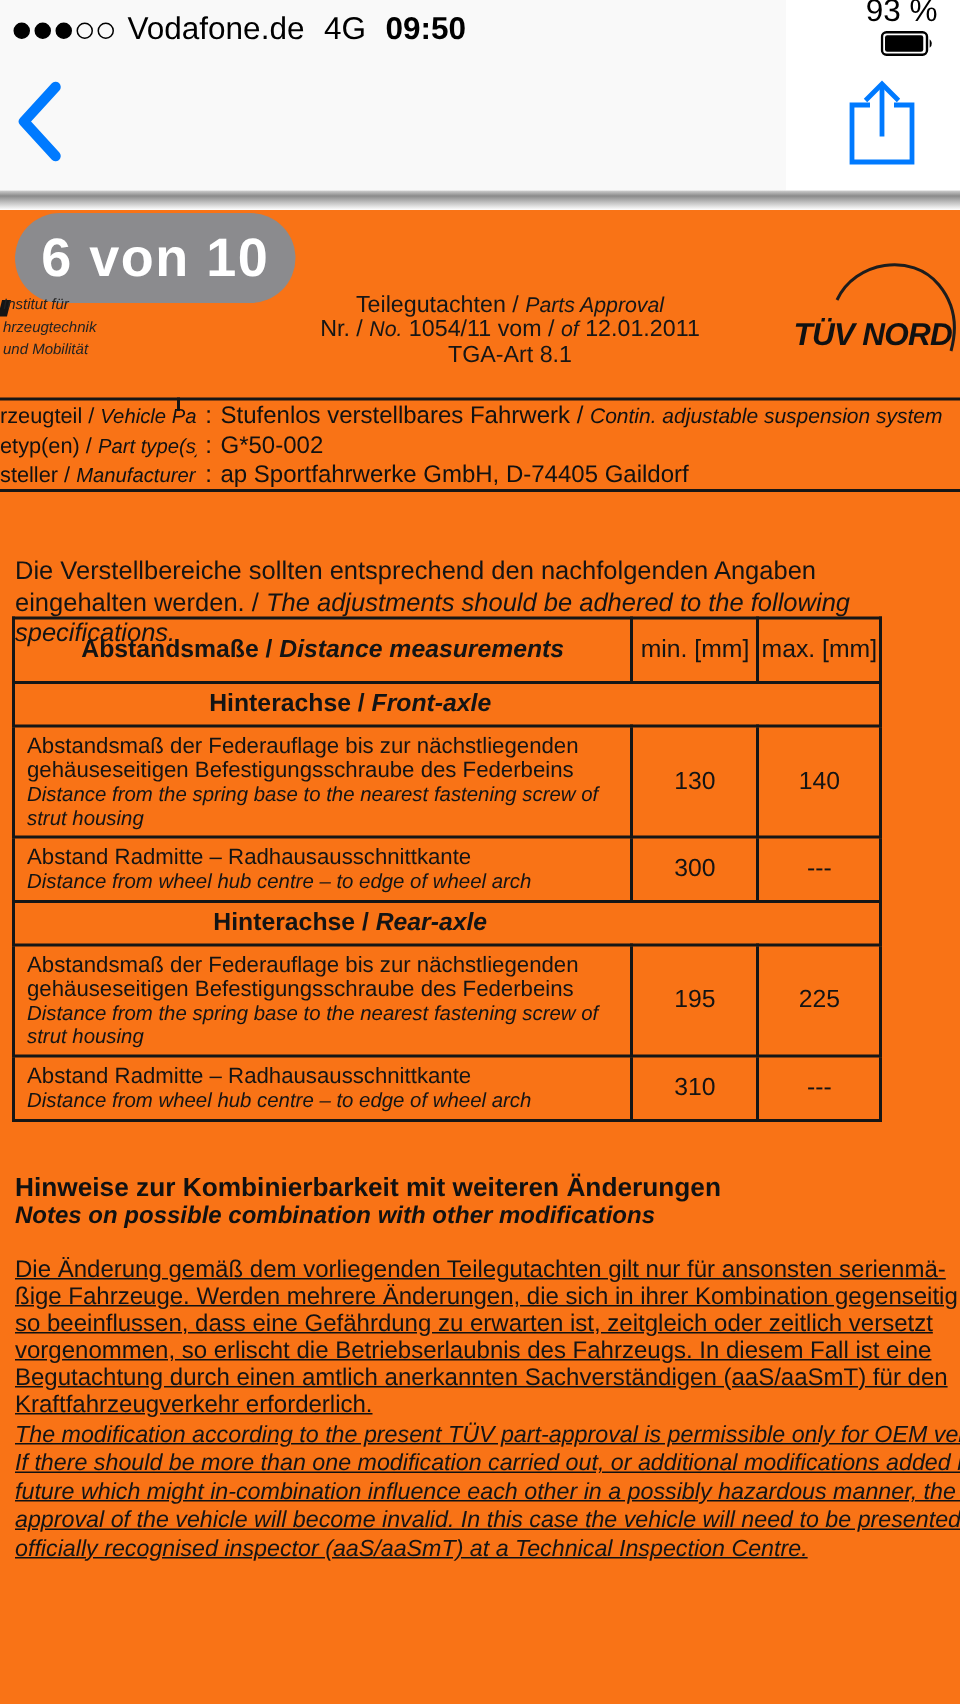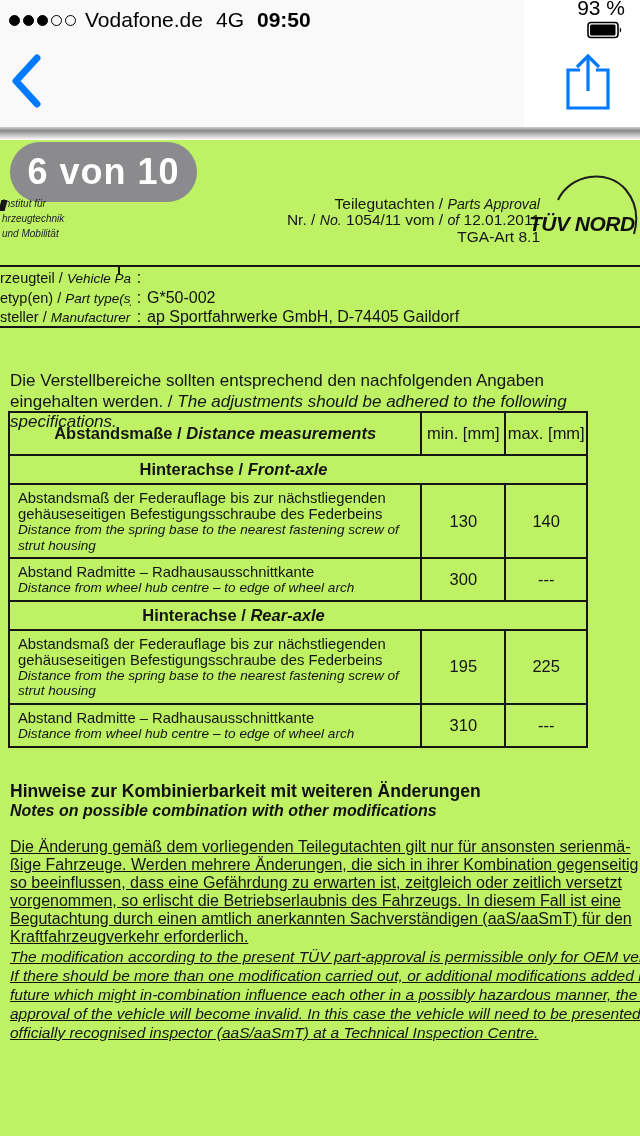--- a/index.html
+++ b/index.html
@@ -20,26 +20,26 @@
   .clock{margin-left:13px;font-weight:bold;}
   .right-status{margin-left:auto;display:flex;align-items:center;margin-right:7px;flex-direction:column;}
   .batt-pct{margin-right:8px;}
   
   .nav-title{position:absolute;top:61px;left:60px;width:500px;text-align:center;font-size:33px;font-weight:bold;color:#000;letter-spacing:.5px;white-space:nowrap;}
   .back-btn{position:absolute;top:54px;left:8px;width:44px;height:60px;cursor:pointer;}
   .share-btn{position:absolute;top:53px;left:563px;width:52px;height:62px;cursor:pointer;}
   .nav-sep{position:absolute;top:127px;left:0;width:640px;height:13px;
     background:linear-gradient(180deg,#cfcfcf 0%,#8a8a8a 28%,#c2c2c2 62%,#ffffff 100%);}
   
-  .doc{position:absolute;top:140px;left:0;width:640px;height:996px;background:#bef264;}
+  .doc{position:absolute;top:140px;left:0;width:640px;height:996px;background:#f97316;}
   .page-badge{position:absolute;left:10px;top:2px;width:187px;height:60px;background:#8b8b8e;
     border-radius:31px;color:#fff;font-size:36px;font-weight:bold;text-align:center;line-height:59px;letter-spacing:1px;}
   .logo-mark{position:absolute;left:0;top:60px;width:6px;height:11px;background:#151515;transform:skewX(-14deg);}
   .institute{position:absolute;left:2px;top:56px;font-style:italic;font-size:10px;line-height:15.2px;color:#222;white-space:pre-line;}
-  .approval{position:absolute;left:140px;top:56px;width:400px;text-align:right;font-size:15.5px;line-height:15.4px;color:#161616;}
+  .approval{position:absolute;left:140px;top:56px;width:400px;text-align:center;font-size:15.5px;line-height:15.4px;color:#161616;}
   .it{font-style:italic;}
   .approval .it{font-size:14.2px;}
   .tuv-logo{position:absolute;left:528px;top:26px;width:112px;height:92px;overflow:hidden;}
   .tuv-word{position:absolute;left:1px;top:46px;font-weight:bold;font-style:italic;font-size:21px;letter-spacing:-.5px;color:#111;white-space:nowrap;}
   .tuv-div{position:absolute;left:56px;top:72px;font-style:italic;font-size:12.5px;color:#222;margin-top:47px;}
   .hline{position:absolute;left:0;width:640px;height:2px;background:#161616;}
   .vtick{position:absolute;left:118px;top:125px;width:2px;height:9px;background:#161616;}
   .info-rows{position:absolute;left:0;top:129px;width:640px;}
   .info-row{display:flex;align-items:baseline;height:19.5px;}
   .info-lbl{width:131px;font-size:14.5px;white-space:nowrap;overflow:hidden;}
@@ -142,20 +142,21 @@
     <div class="tuv-div">Mobilität</div>
   </div>
 
   <div class="hline" style="top:125px;"></div>
   <div class="vtick"></div>
 
   <div class="info-rows">
     <div class="info-row">
       <span class="info-lbl"><span>rzeugteil / </span><span class="it">Vehicle Part</span></span>
       <span class="info-colon">:</span>
+      <span class="info-val"><span>Stufenlos verstellbares Fahrwerk / </span><span class="it">Contin. adjustable suspension system</span></span>
     </div>
     <div class="info-row">
       <span class="info-lbl"><span>etyp(en) / </span><span class="it">Part type(s)</span></span>
       <span class="info-colon">:</span>
       <span class="info-val"><span>G*50-002</span></span>
     </div>
     <div class="info-row">
       <span class="info-lbl"><span>steller / </span><span class="it">Manufacturer</span></span>
       <span class="info-colon">:</span>
       <span class="info-val"><span>ap Sportfahrwerke GmbH, D-74405 Gaildorf</span></span>

